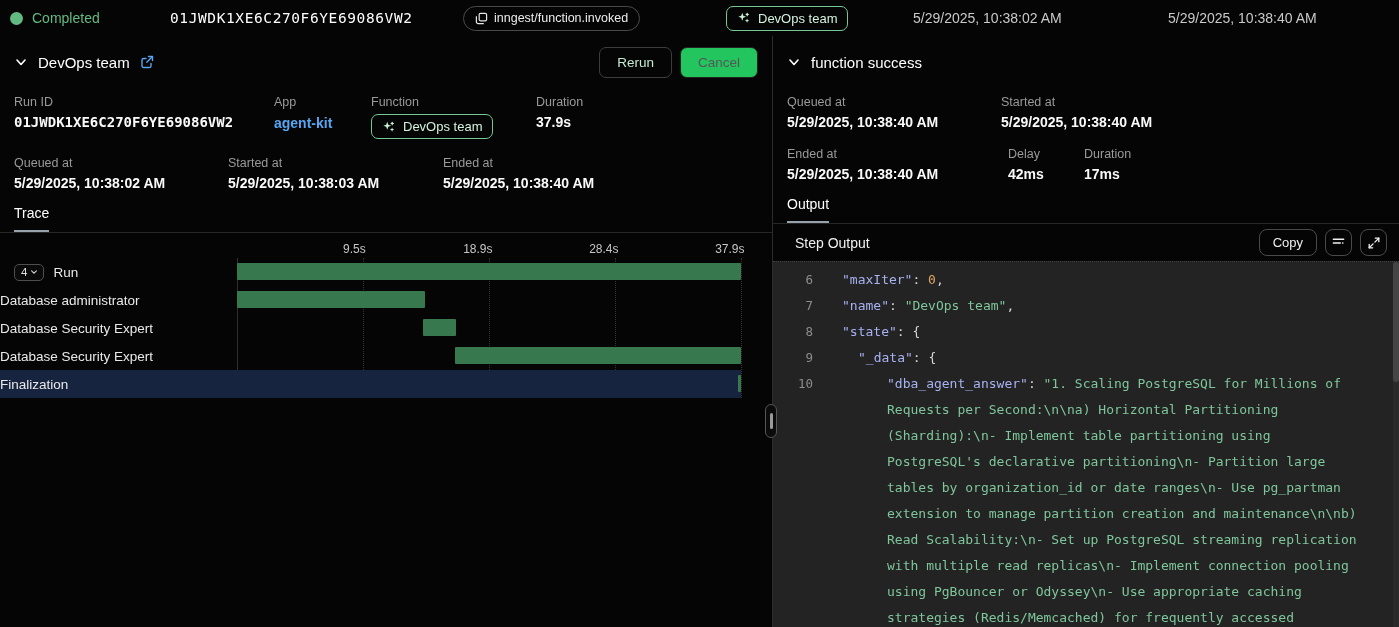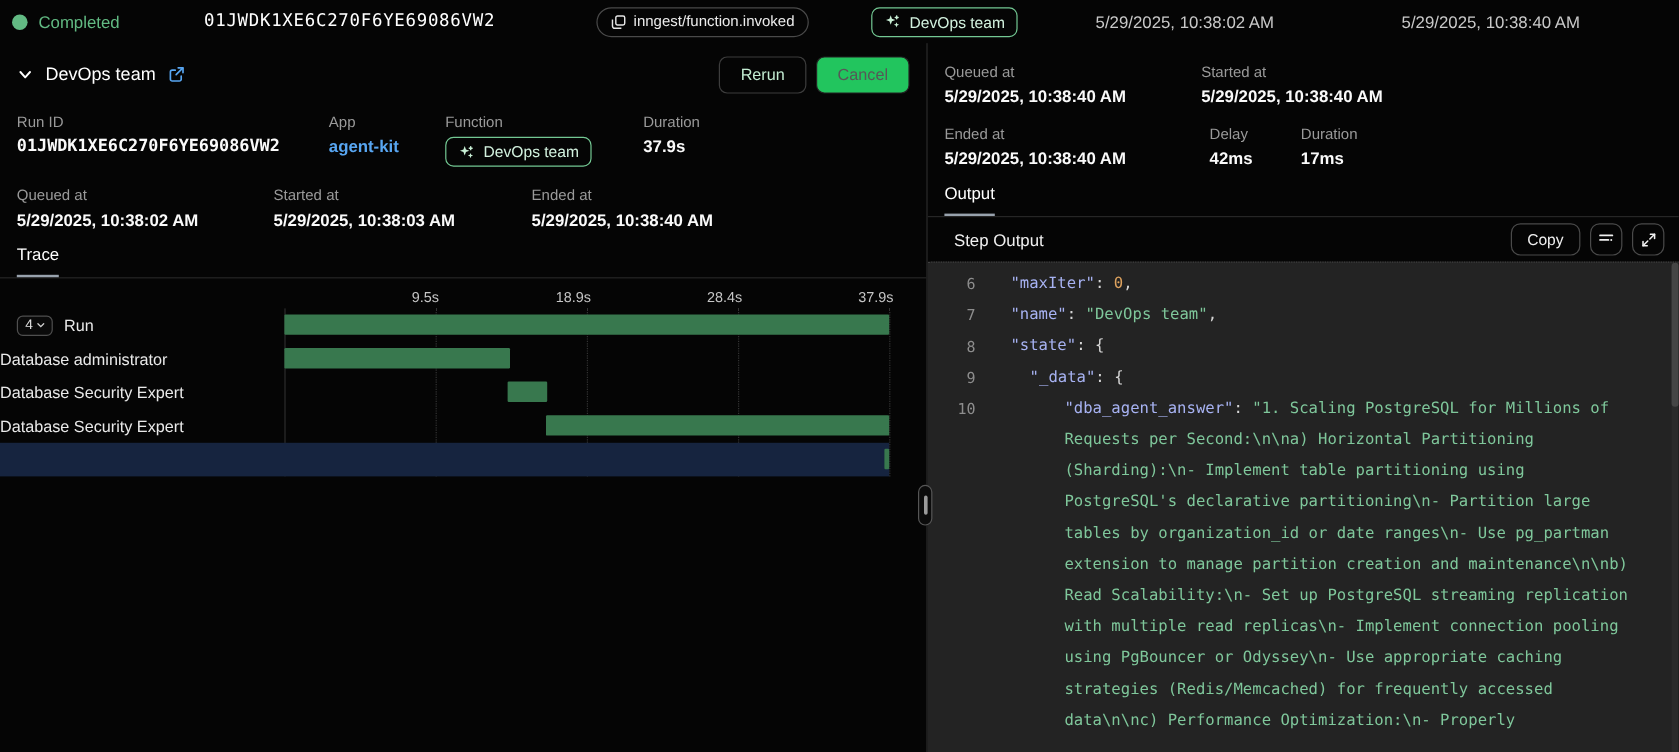--- a/index.html
+++ b/index.html
@@ -19,21 +19,21 @@
 
   
   .topbar{position:absolute;top:0;left:0;right:0;height:36px}
   .tb-item{position:absolute;top:0;height:36px;display:flex;align-items:center}
   .tb-status{left:10px;gap:9px}
   .tb-dot{width:13px;height:13px;border-radius:50%;background:var(--green)}
   .tb-status-label{color:var(--green);font-size:14px}
   .tb-runid{left:170px;font-size:14.5px;letter-spacing:.6px;color:#fff}
   .pill{display:inline-flex;align-items:center;gap:6px;border:1px solid #4a4a4a;
     border-radius:13px;height:25px;padding:0 11px;font-size:12.5px;color:#ececec}
-  .tb-event{left:497px}
+  .tb-event{left:463px}
   .badge-green{display:inline-flex;align-items:center;gap:7px;border:1px solid var(--badge-green-border);
     border-radius:7px;height:25px;padding:0 10px;font-size:13px;color:var(--badge-green-text);background:transparent}
   .tb-fn{left:726px}
   .tb-ts{color:#c9c9c9;font-size:14px}
   .tb-ts1{left:913px}.tb-ts2{left:1168px}
 
   
   .left-panel{position:absolute;top:36px;left:0;width:772px;bottom:0;overflow:hidden}
   .right-panel{position:absolute;top:36px;left:773px;right:0;bottom:0;display:flex;flex-direction:column;overflow:hidden}
   .v-divider{position:absolute;top:36px;left:772px;width:1px;bottom:0;background:#2c2c2c;z-index:5}
@@ -248,34 +248,45 @@
         </div>
         <div class="trace-row">
           <div class="row-label">
             <span>Database Security Expert</span>
           </div>
           <div class="row-track">
             <div class="bar" style="left: 43.3%; width: 56.7%;"></div>
           </div>
         </div>
         <div class="trace-row selected">
+          <div class="row-label">
+            <span>Finalization</span>
+          </div>
           <div class="row-track">
             <div class="bar" style="left: 99.4%; width: 0.6%;"></div>
           </div>
         </div>
       </div>
   </div>
 </div>
 
 <div class="v-divider"></div>
 <div class="divider-handle">
     <span></span>
   </div>
 
 <div class="right-panel">
+  <div class="panel-header">
+    <span>
+      <svg width="14" height="14" viewBox="0 0 14 14" fill="none" stroke="#fff" stroke-width="1.6" stroke-linecap="round" stroke-linejoin="round">
+          <polyline points="3,5 7,9.5 11,5"></polyline>
+        </svg>
+    </span>
+    <span class="panel-title">function success</span>
+  </div>
 
   <div class="meta-row">
     <div style="width:214px">
       <div class="meta-label">Queued at</div>
       <div class="meta-value">5/29/2025, 10:38:40 AM</div>
     </div>
     <div>
       <div class="meta-label">Started at</div>
       <div class="meta-value">5/29/2025, 10:38:40 AM</div>
     </div>

